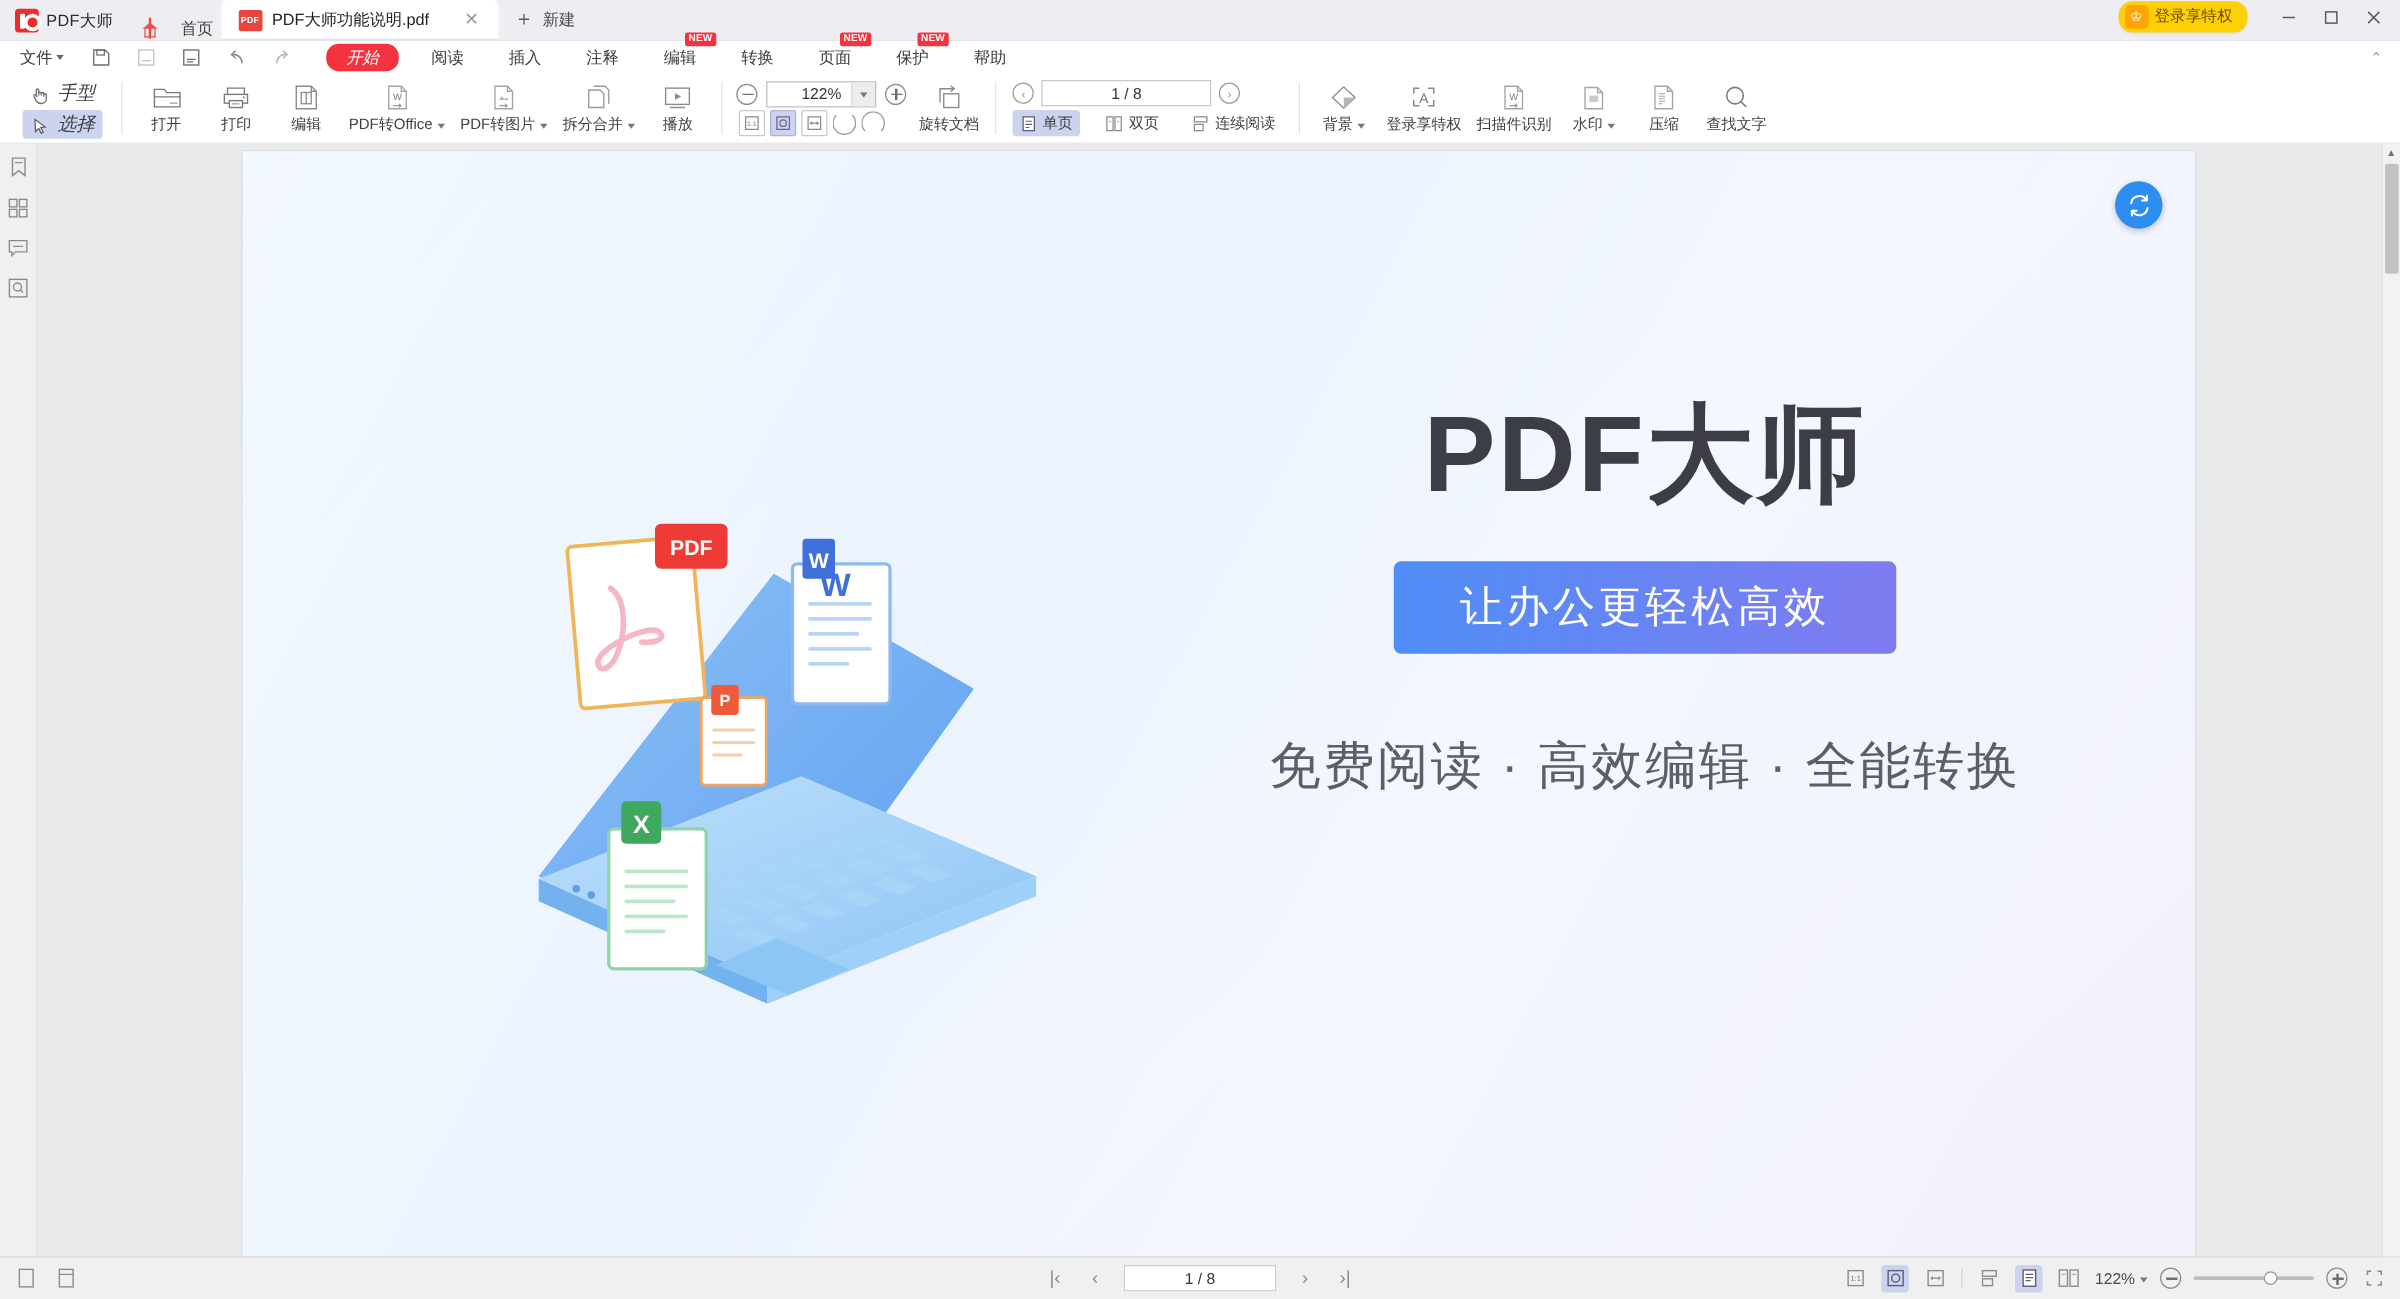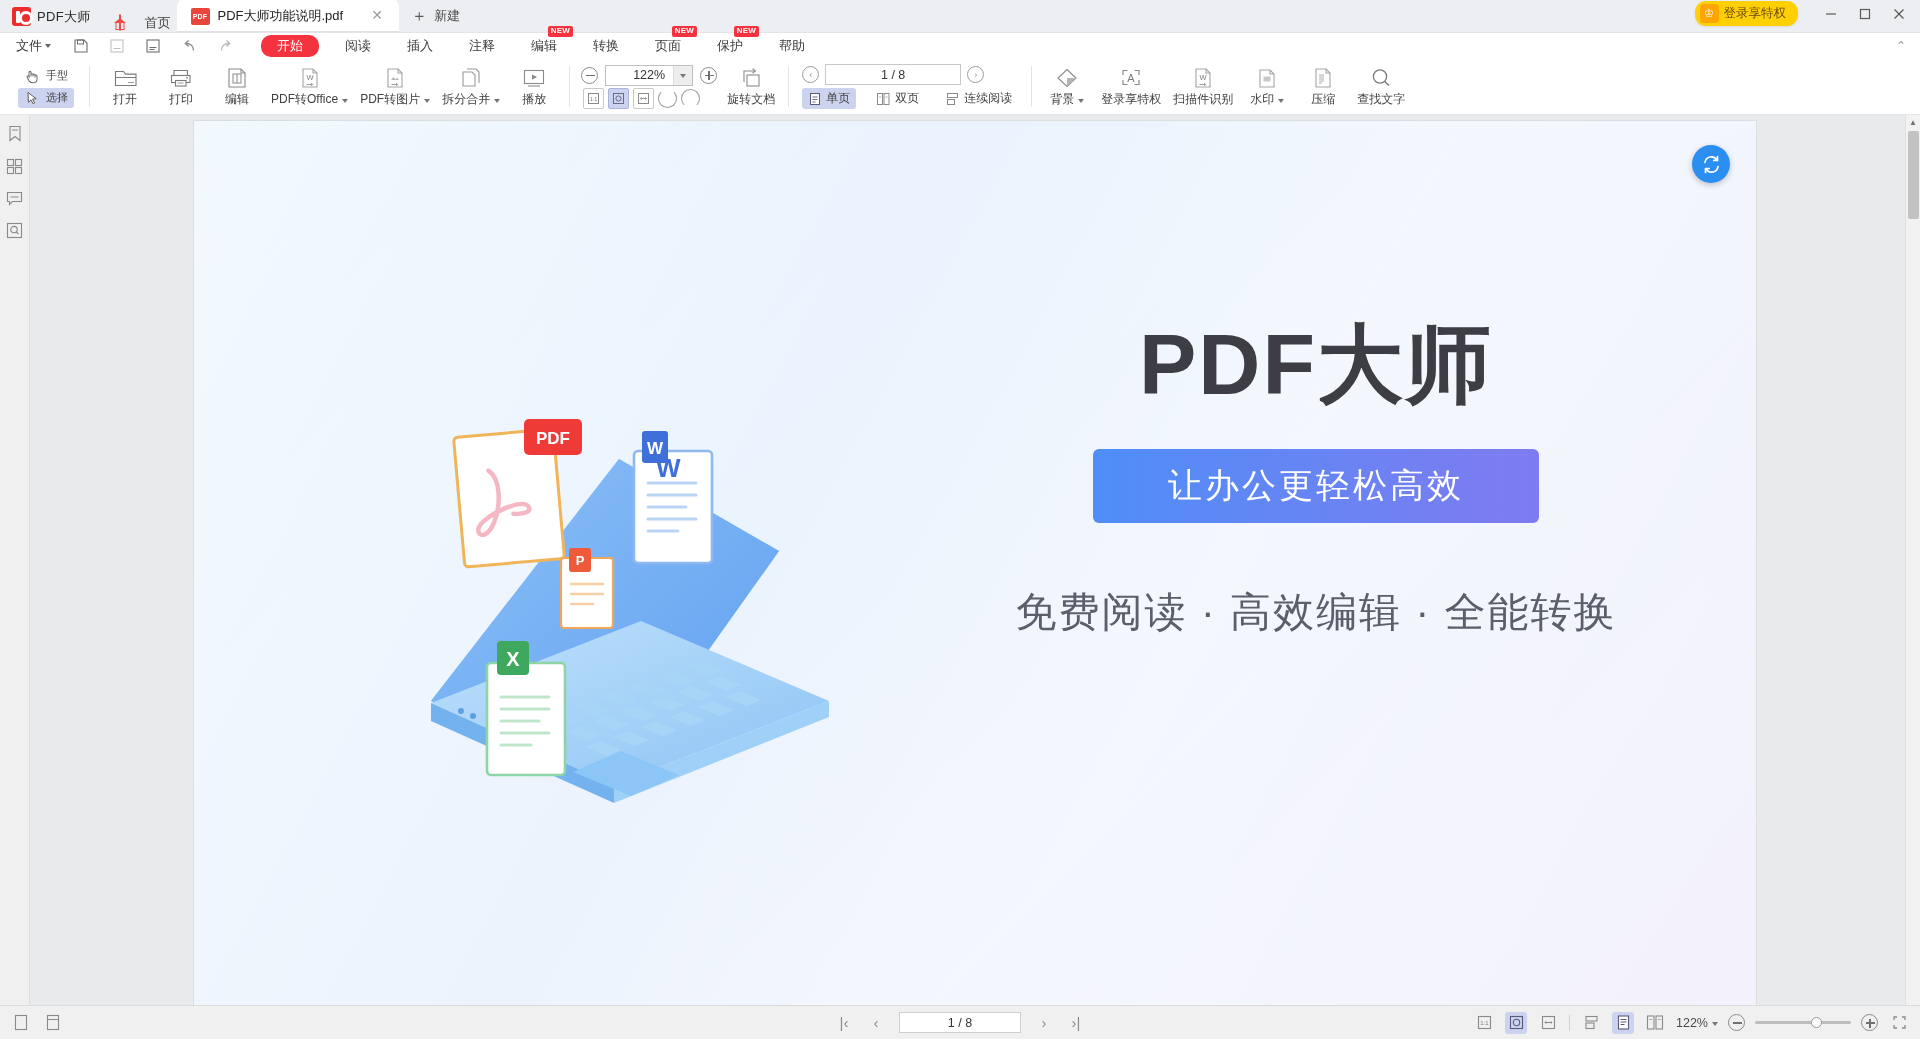--- a/index.html
+++ b/index.html
@@ -92,20 +92,21 @@
   .caret { border-left:3.5px solid transparent;border-right:3.5px solid transparent;border-top:4.5px solid #666; display:inline-block;}
   .qbtn { width: 36px; height:26px; display:flex;align-items:center;justify-content:center; }
   .qbtn svg { display:block; }
   .menu-items { display:flex; align-items:center; margin-left: 10px; }
   .menu-item {
     font-size:13px; color:#3c3c3c; padding: 2px 18px; position: relative; white-space:nowrap;
   }
   .menu-item.active {
     background:#f5333f; color:#fff; border-radius:10px; padding: 2px 16px;
     margin: 0 8px;
+    font-style: italic;
   }
   .new-badge {
     position:absolute; top:-9px; right:2px; background:#f5333f; color:#fff;
     font-size:8px; font-weight:bold; padding: 1px 3px; border-radius:2px; letter-spacing:.2px;
     line-height:1.1;
   }
   .menubar-right { margin-left:auto; padding-right: 14px; display:flex; align-items:center;}
   .chev-up { color:#9b9b9b; font-size: 12px; }
 
   
@@ -118,21 +119,21 @@
     display:flex; flex-direction:column; align-items:center; justify-content:center;
     min-width: 56px; padding: 2px 6px 3px; gap:1px; color:#4a4a4a;
   }
   .titem .lbl { font-size:12px; color:#3f3f3f; white-space:nowrap; display:flex; align-items:center; gap:4px;}
   .titem .ico { height: 26px; display:flex; align-items:flex-end; justify-content:center; }
   .titem .ico svg { display:block; }
   .dcaret { border-left:3.5px solid transparent;border-right:3.5px solid transparent;border-top:4.5px solid #777; display:inline-block; position:relative; top:1px;}
 
   
   .handsel { display:flex; flex-direction:column; justify-content:center; gap:2px; padding: 0 8px; }
-  .hsrow { display:flex; align-items:flex-start; gap:6px; font-size:11px; color:#3f3f3f; padding: 2px 6px; border-radius:3px;}
+  .hsrow { display:flex; align-items:flex-end; gap:6px; font-size:15px; color:#3f3f3f; padding: 2px 6px; border-radius:3px;font-style:italic;}
   .hsrow.sel { background:#ccd3ef; }
 
   
   .zoomgrp { display:flex; flex-direction:column; justify-content:center; gap:2px; padding: 0 4px;}
   .zrow1 { display:flex; align-items:center; gap:7px; }
   .zrow2 { display:flex; align-items:center; gap:4px; padding-left:2px;}
   .circ-btn { width:17px;height:17px;border:1.4px solid #8b8b8b;border-radius:50%;position:relative;display:inline-block;}
   .circ-btn::before{content:"";position:absolute;left:3.5px;top:7.3px;width:9px;height:1.6px;background:#6f6f6f;}
   .circ-btn.plus::after{content:"";position:absolute;left:7.3px;top:3.5px;width:1.6px;height:9px;background:#6f6f6f;}
   .zoom-box {
@@ -178,21 +179,21 @@
     overflow:hidden;
   }
   .page::after{
     content:""; position:absolute; inset:0;
     background: linear-gradient(118deg, rgba(255,255,255,.55) 0%, rgba(255,255,255,0) 38%, rgba(255,255,255,.35) 62%, rgba(255,255,255,0) 100%);
     pointer-events:none;
   }
   .hero-right { position:absolute; right: 90px; top: 200px; width: 700px; text-align:center; z-index:3;}
   .hero-title { font-size: 86px; font-weight: bold; color:#3d3d46; letter-spacing: 2px; line-height:1; }
   .hero-pill {
-    margin: 42px auto 0; width: 446px; height: 74px; border-radius: 6px;
+    margin: 42px auto 0; width: 402px; height: 74px; border-radius: 6px;
     background: linear-gradient(90deg,#4f8ef7 0%, #7f7bf0 100%);
     display:flex; align-items:center; justify-content:center;
     color:#fff; font-size:34px; letter-spacing:3px;
   }
   .hero-sub { margin-top: 62px; font-size: 41px; color:#5a5f6b; letter-spacing:2px; white-space:nowrap;}
 
   .art { position:absolute; left: 215px; top: 290px; width: 450px; height: 520px; z-index:2;}
 
   .round-fab {
     position:absolute; right: 26px; top: 24px; width: 38px; height:38px; border-radius:50%;

